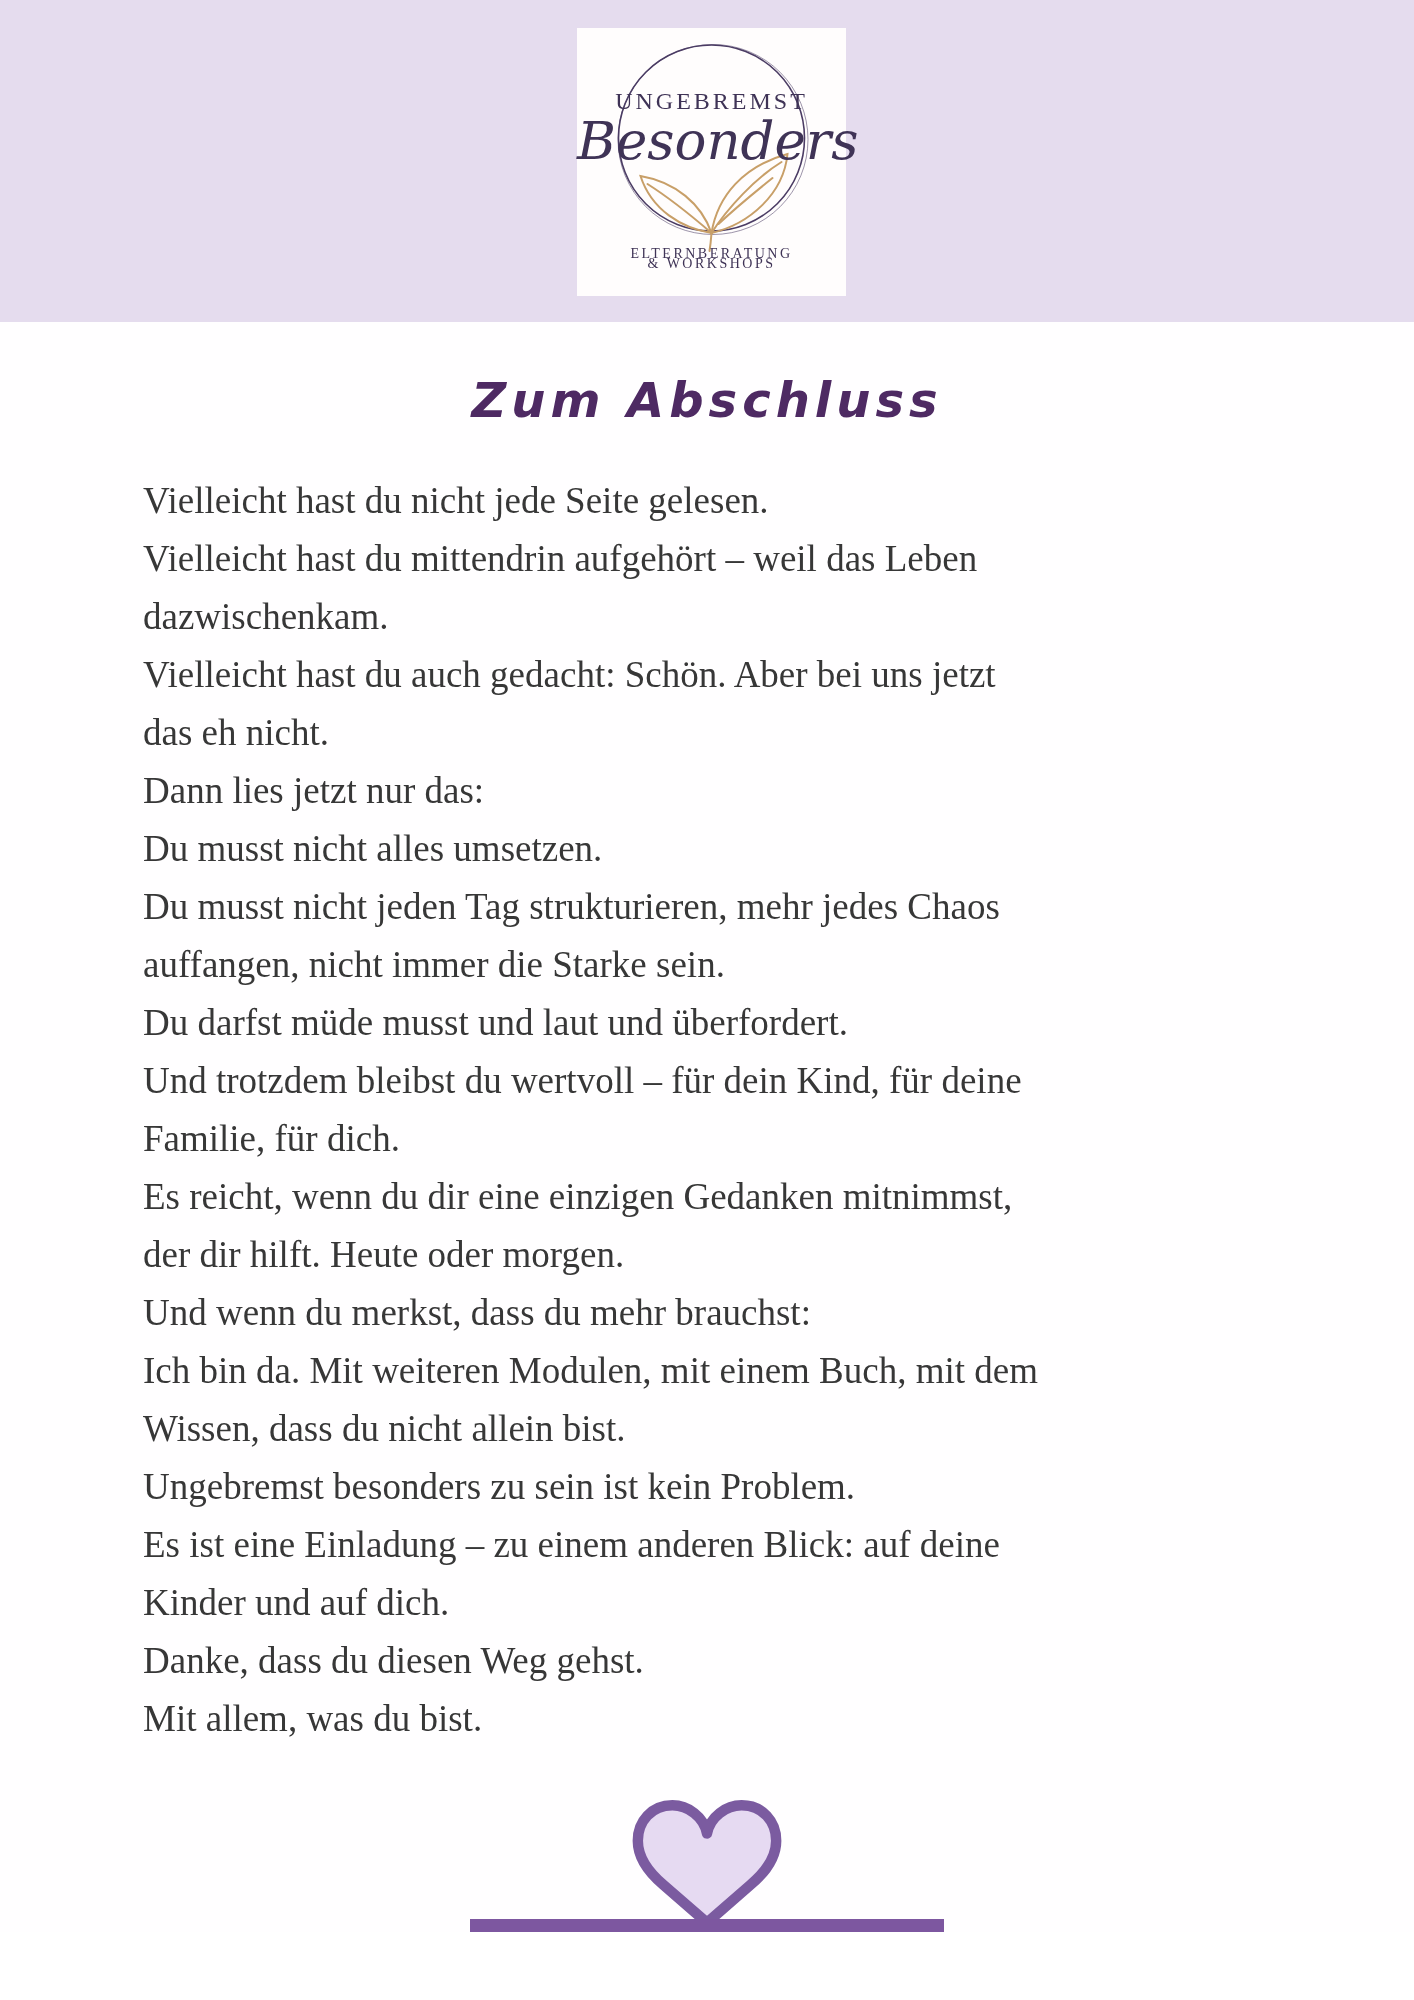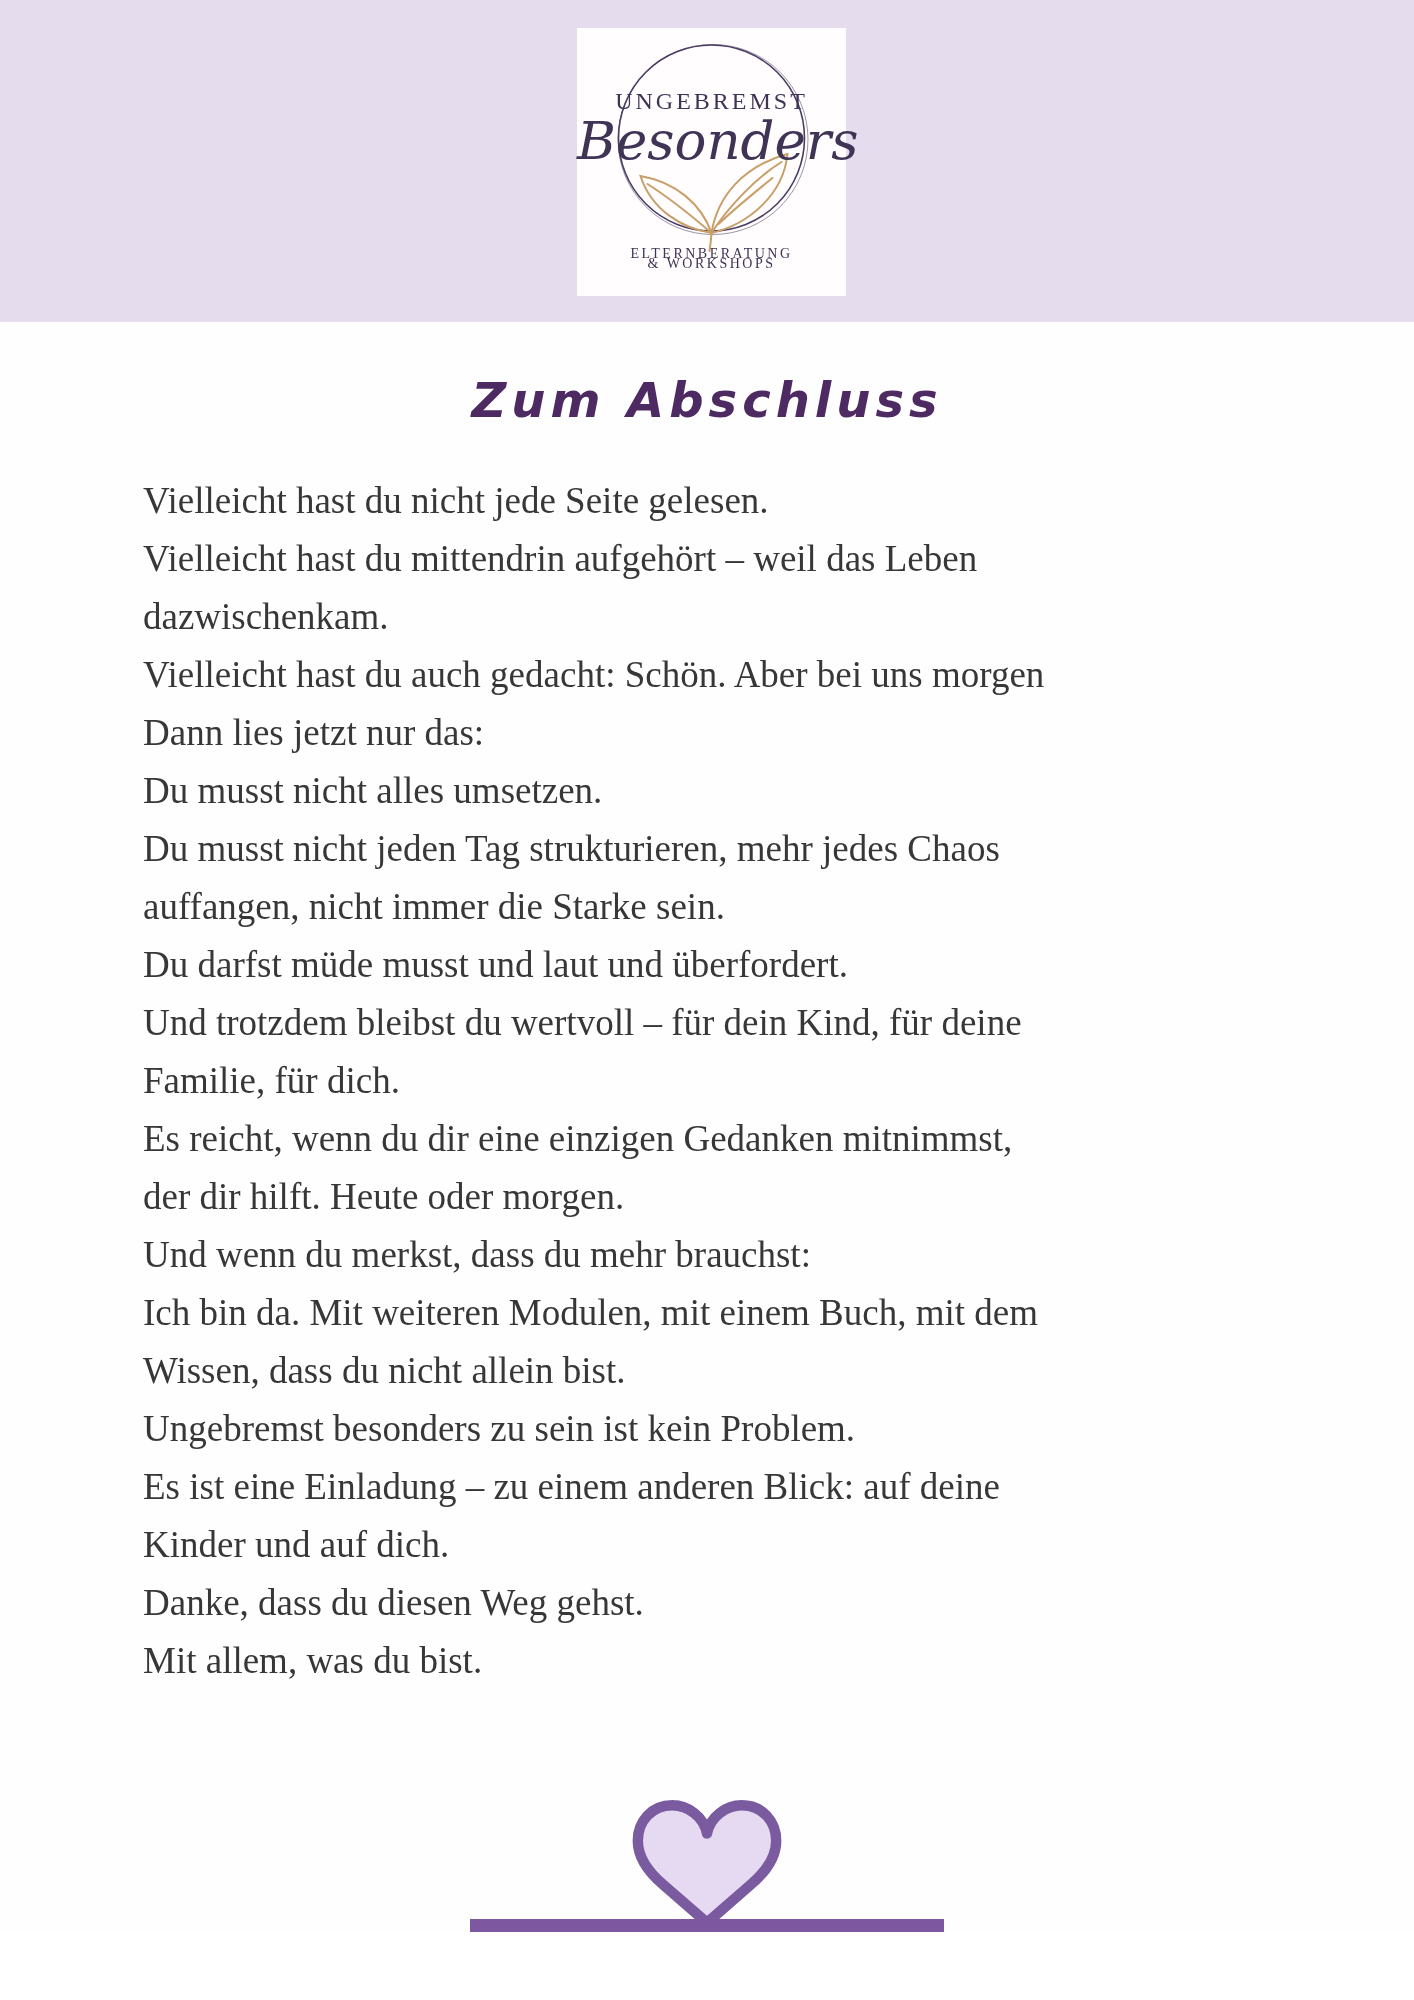--- a/index.html
+++ b/index.html
@@ -91,21 +91,22 @@
     </div>
   </header>
 
   <main>
     <h1 class="page-title">Zum Abschluss</h1>
 
     <div class="body-text">
         <div class="line">Vielleicht hast du nicht jede Seite gelesen.</div>
         <div class="line">Vielleicht hast du mittendrin aufgehört – weil das Leben</div>
         <div class="line">dazwischenkam.</div>
-        <div class="line">Vielleicht hast du auch gedacht: Schön. Aber bei uns morgen</div>
+        <div class="line">Vielleicht hast du auch gedacht: Schön. Aber bei uns jetzt</div>
+        <div class="line">das eh nicht.</div>
         <div class="line">Dann lies jetzt nur das:</div>
         <div class="line">Du musst nicht alles umsetzen.</div>
         <div class="line">Du musst nicht jeden Tag strukturieren, mehr jedes Chaos</div>
         <div class="line">auffangen, nicht immer die Starke sein.</div>
         <div class="line">Du darfst müde musst und laut und überfordert.</div>
         <div class="line">Und trotzdem bleibst du wertvoll – für dein Kind, für deine</div>
         <div class="line">Familie, für dich.</div>
         <div class="line">Es reicht, wenn du dir eine einzigen Gedanken mitnimmst,</div>
         <div class="line">der dir hilft. Heute oder morgen.</div>
         <div class="line">Und wenn du merkst, dass du mehr brauchst:</div>

